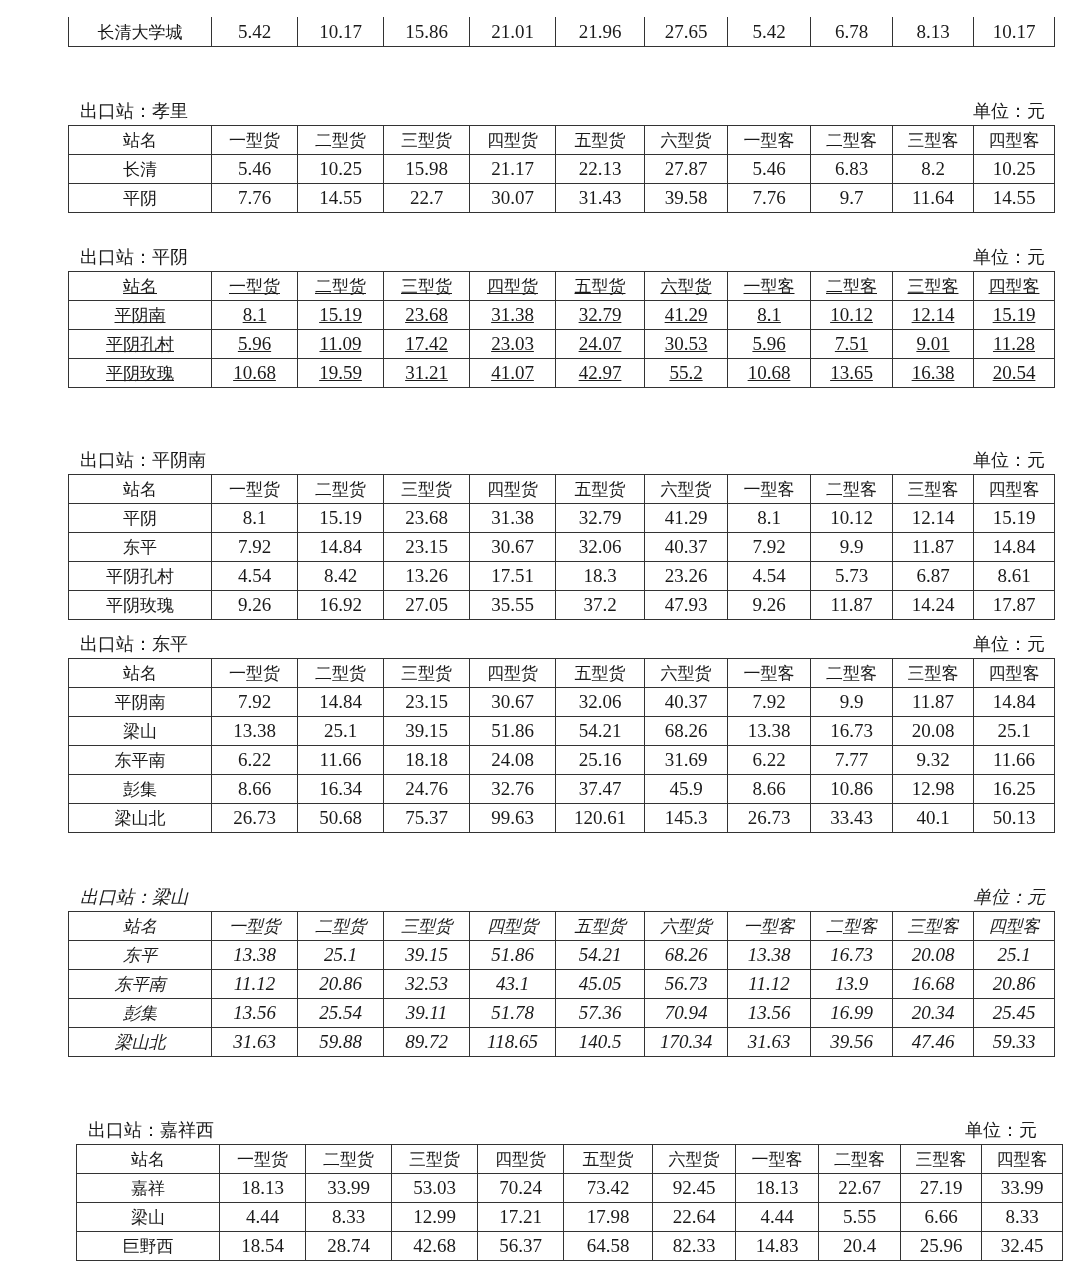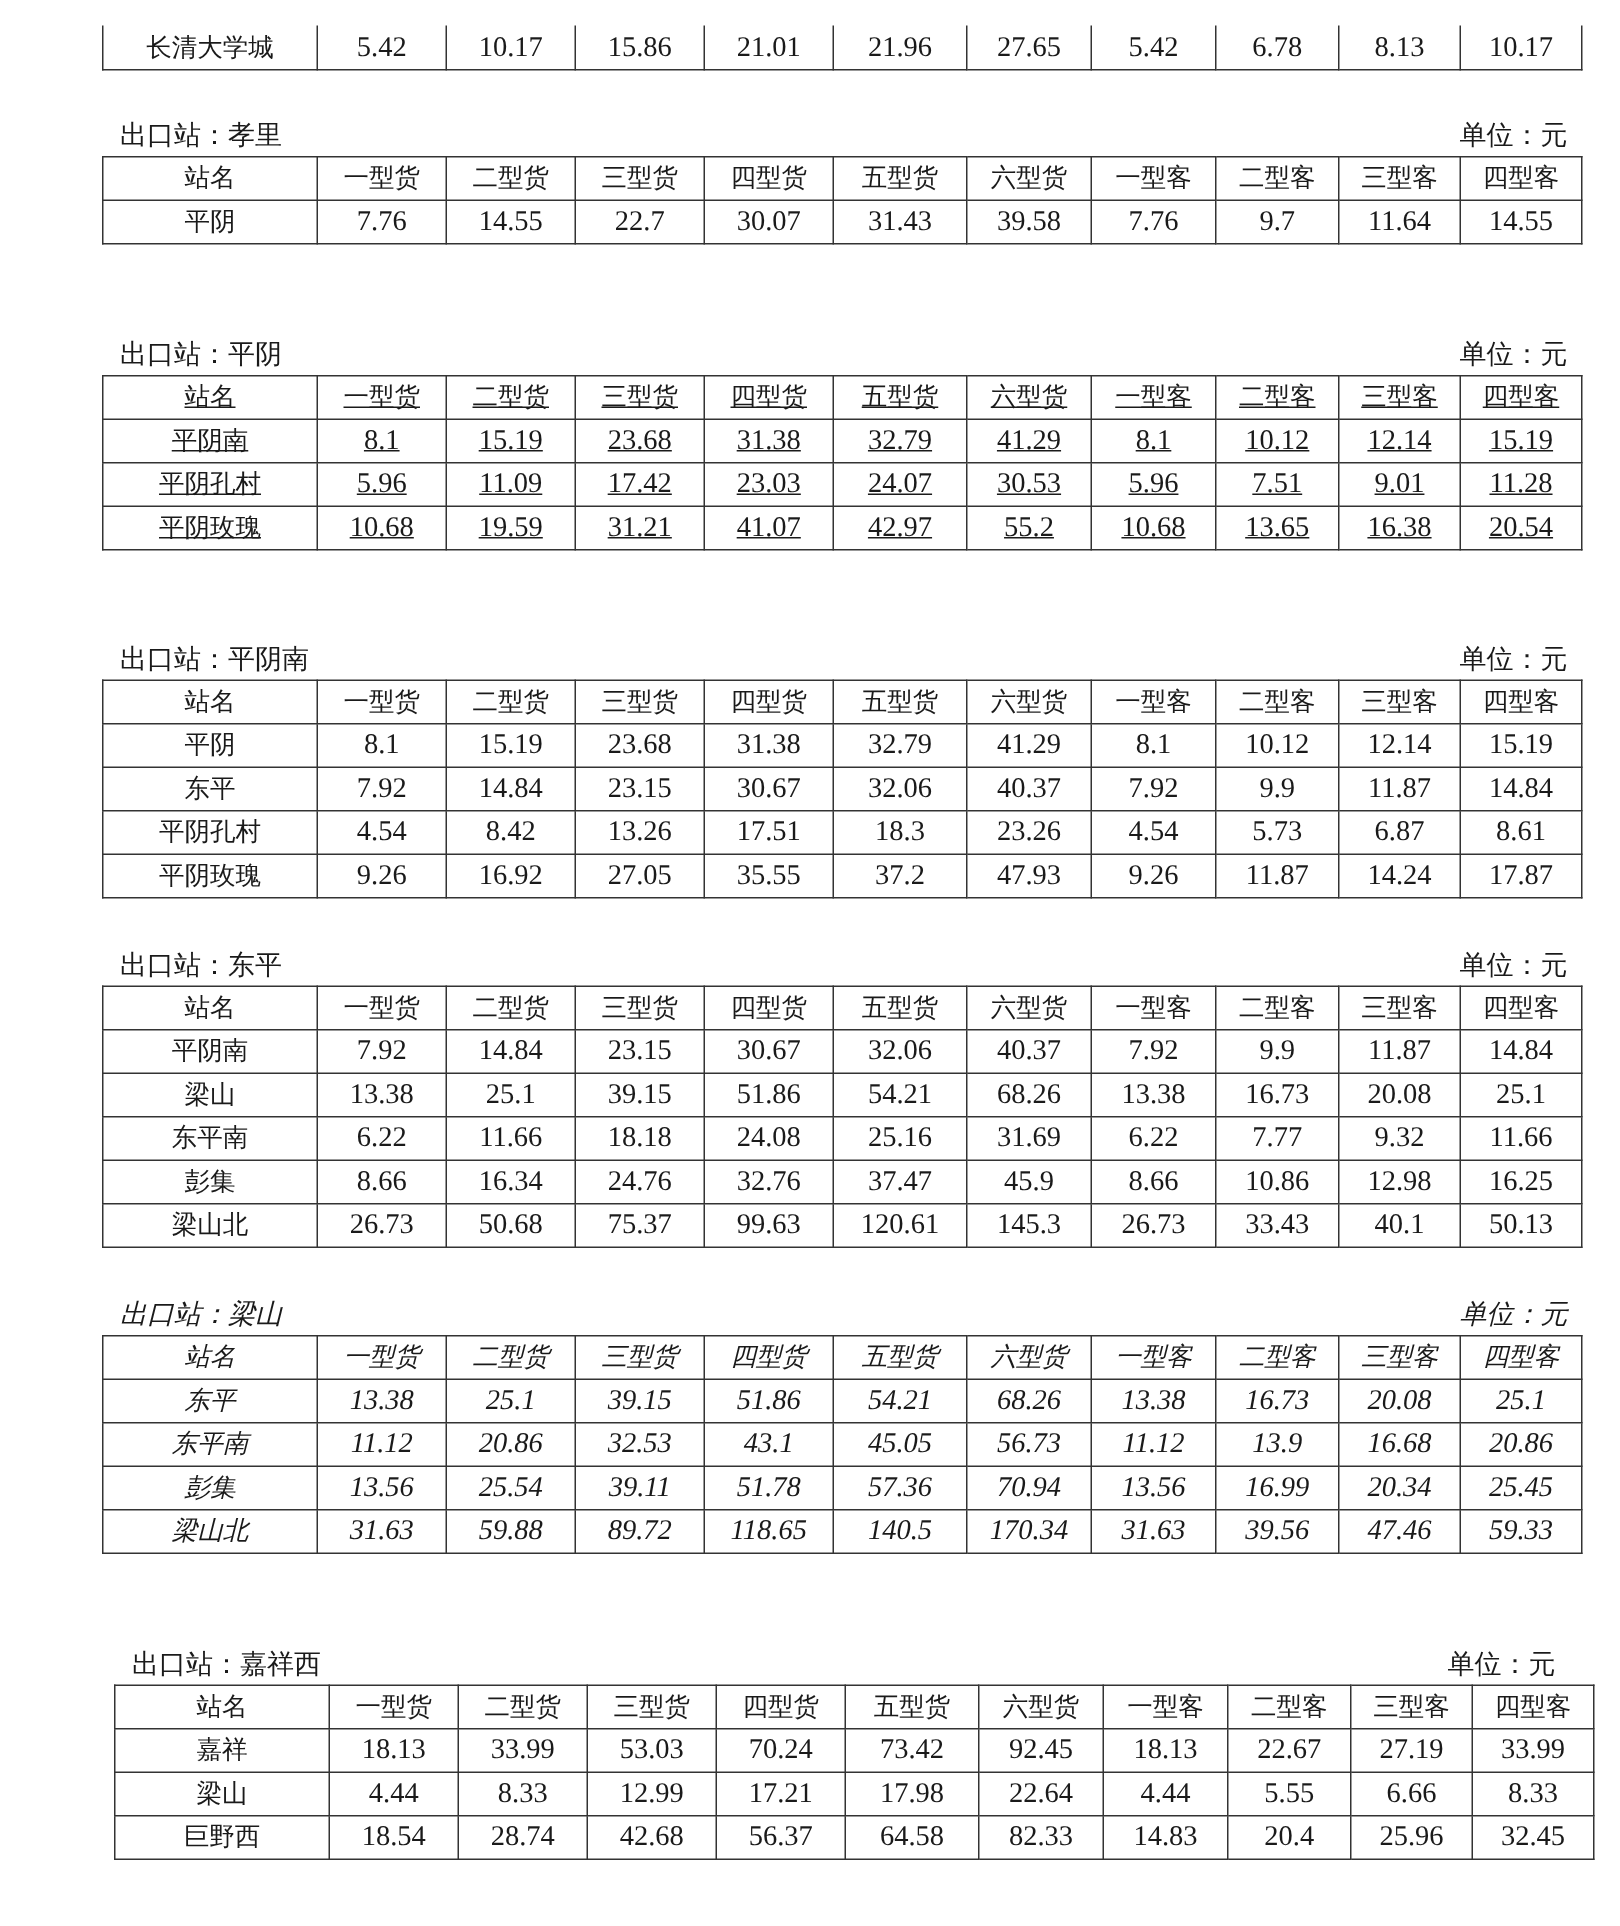--- a/index.html
+++ b/index.html
@@ -4,21 +4,21 @@
 <style>
   html, body { margin: 0; padding: 0; background: #ffffff; }
   body {
     width: 1080px; height: 1284px; position: relative; overflow: hidden;
     font-family: "DejaVu Serif", "Liberation Serif", serif;
     color: #1a1a1a;
   }
   .section { position: absolute; left: 47px; width: 987px; padding-left: 21px; }
   .section.last { left: 55px; width: 971px; }
   .caption {
-    position: relative; height: 29px; font-size: 18px;
+    position: relative; height: 29px; font-size: 18px; margin-top: 21px;
   }
   .caption .exit { position: absolute; left: 12px; bottom: 2px; }
   .caption .unit { position: absolute; right: 10px; bottom: 2px; }
   table {
     border-collapse: collapse; width: 100%; table-layout: fixed;
     font-family: "Liberation Serif", "DejaVu Serif", serif;
   }
   td, th {
     border: 1.4px solid #333333;
     height: 28px; padding: 0; text-align: center; vertical-align: middle;
@@ -100,20 +100,33 @@
           <th>三型货</th>
           <th>四型货</th>
           <th>五型货</th>
           <th>六型货</th>
           <th>一型客</th>
           <th>二型客</th>
           <th>三型客</th>
           <th>四型客</th>
         </tr>
         <tr>
+          <td class="name">长清</td>
+          <td>5.46</td>
+          <td>10.25</td>
+          <td>15.98</td>
+          <td>21.17</td>
+          <td>22.13</td>
+          <td>27.87</td>
+          <td>5.46</td>
+          <td>6.83</td>
+          <td>8.2</td>
+          <td>10.25</td>
+        </tr>
+        <tr>
           <td class="name">平阴</td>
           <td>7.76</td>
           <td>14.55</td>
           <td>22.7</td>
           <td>30.07</td>
           <td>31.43</td>
           <td>39.58</td>
           <td>7.76</td>
           <td>9.7</td>
           <td>11.64</td>
@@ -278,21 +291,21 @@
           <td>37.2</td>
           <td>47.93</td>
           <td>9.26</td>
           <td>11.87</td>
           <td>14.24</td>
           <td>17.87</td>
         </tr>
       </tbody>
     </table>
   </div>
-<div class="section" id="sec-3" style="top:628px;">
+<div class="section" id="sec-3" style="top:608px;">
     <div class="caption">
       <span class="exit">出口站：东平</span>
       <span class="unit">单位：元</span>
     </div>
     <table>
       <colgroup>
         <col class="c0">
         <col class="c1">
         <col class="c2">
         <col class="c3">

